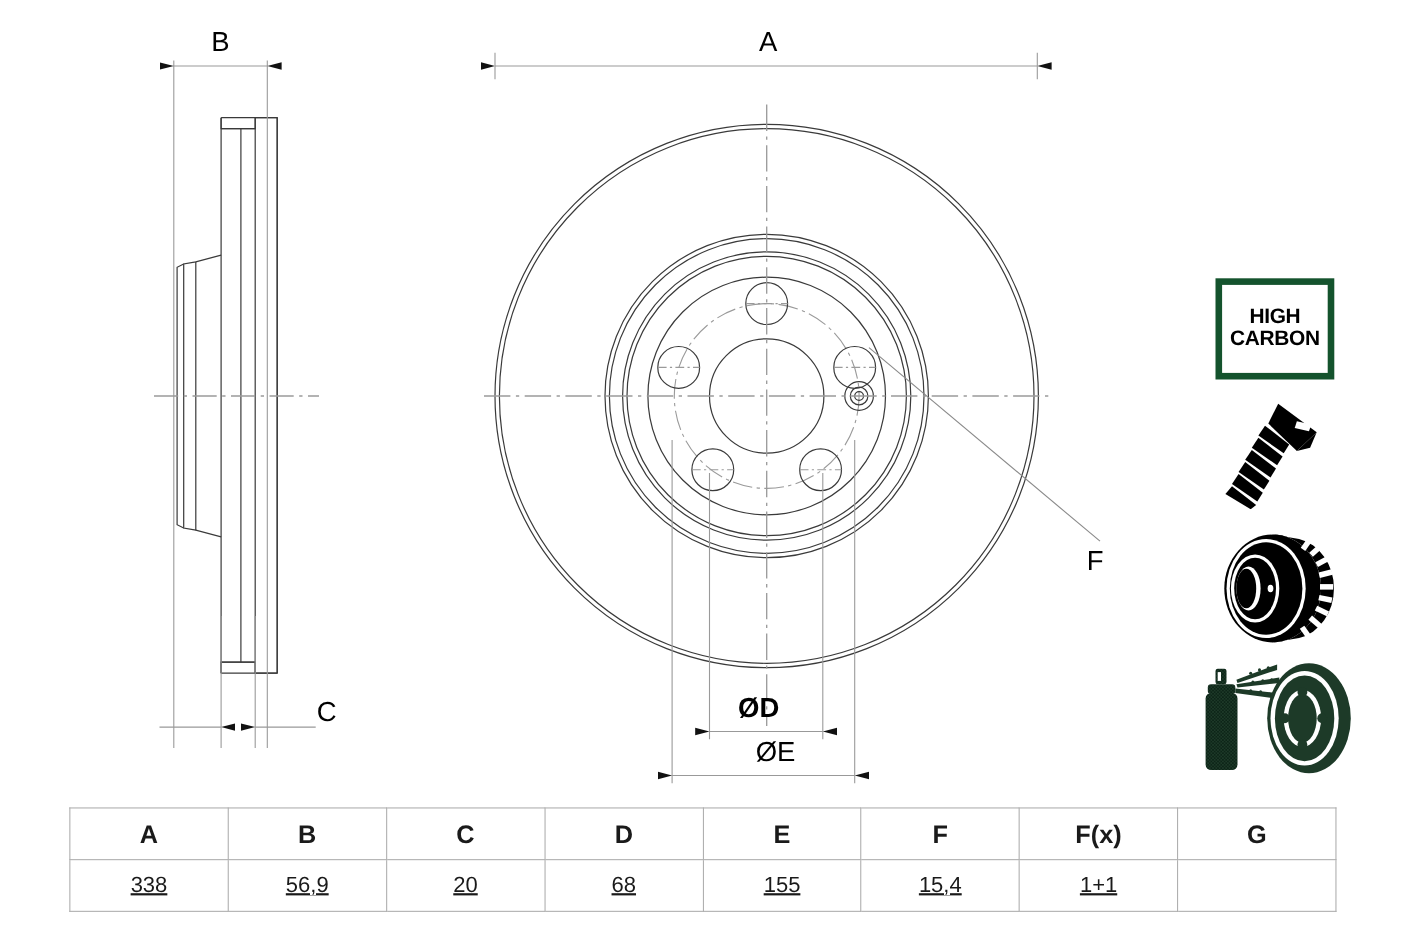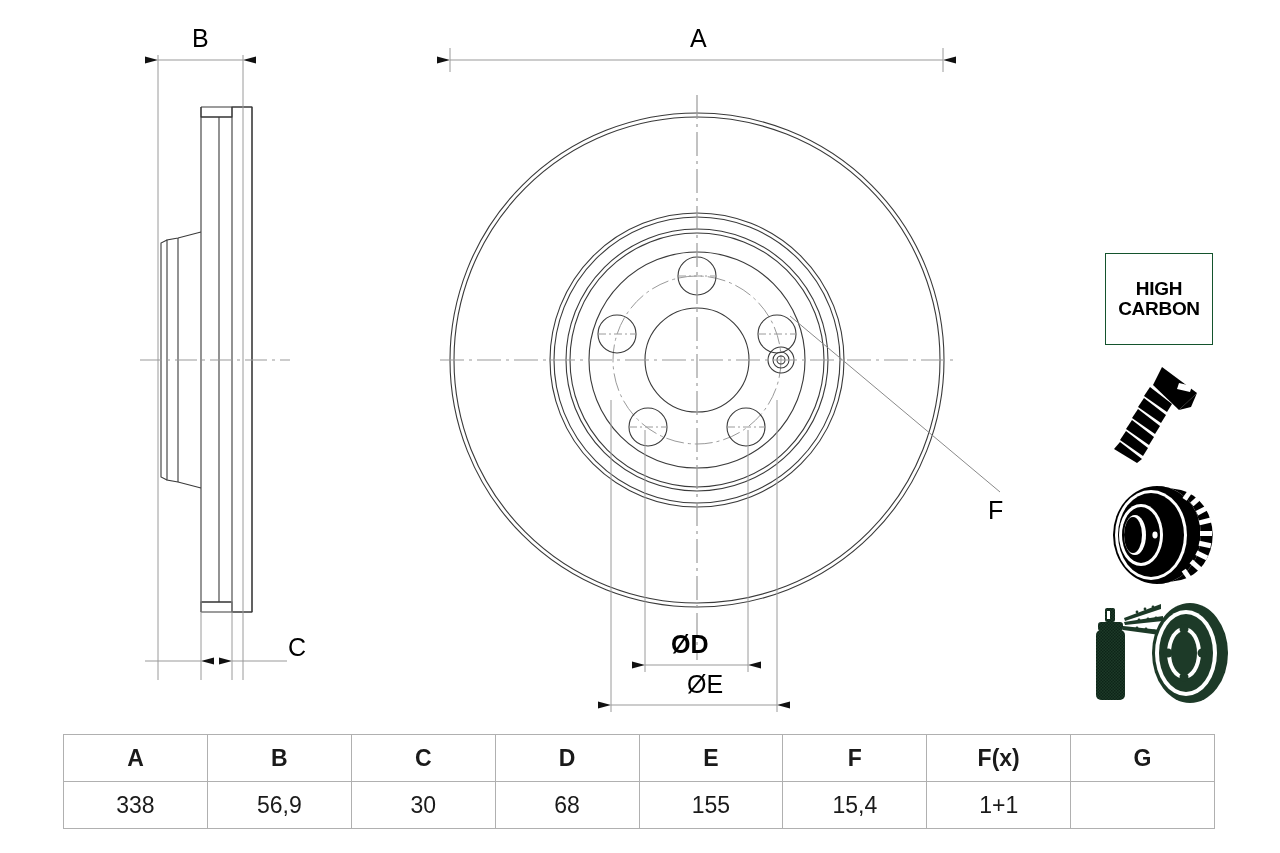--- a/index.html
+++ b/index.html
@@ -39,21 +39,21 @@
     width: 160px;
     height: 470px;
   }
 
   .hc-badge {
     position: absolute;
     left: 20px;
     top: 8px;
     width: 108px;
     height: 92px;
-    border: 1px solid #14532d;
+    border: 6px solid #14532d;
     background: #ffffff;
     box-sizing: border-box;
     display: flex;
     flex-direction: column;
     align-items: center;
     justify-content: center;
     line-height: 1.06;
   }
   .hc-badge .hc-line {
     font-weight: bold;
@@ -84,21 +84,22 @@
     color: #1a1a1a;
     height: 46px;
     padding: 0;
   }
   .dim-table tr.header-row td {
     font-weight: bold;
     font-size: 23px;
   }
   .dim-table tr.value-row td {
     font-weight: normal;
-    font-size: 23px;
+    font-size: 20px;
+    text-decoration: underline;
   }
 
   
   .dim-label {
     position: absolute;
     font-size: 25px;
     color: #000000;
     white-space: nowrap;
   }
 </style>
@@ -338,21 +339,21 @@
         <td>C</td>
         <td>D</td>
         <td>E</td>
         <td>F</td>
         <td>F(x)</td>
         <td>G</td>
       </tr>
       <tr class="value-row">
         <td>338</td>
         <td>56,9</td>
-        <td>30</td>
+        <td>20</td>
         <td>68</td>
         <td>155</td>
         <td>15,4</td>
         <td>1+1</td>
         <td></td>
       </tr>
     </tbody>
   </table>
 
 </div>

